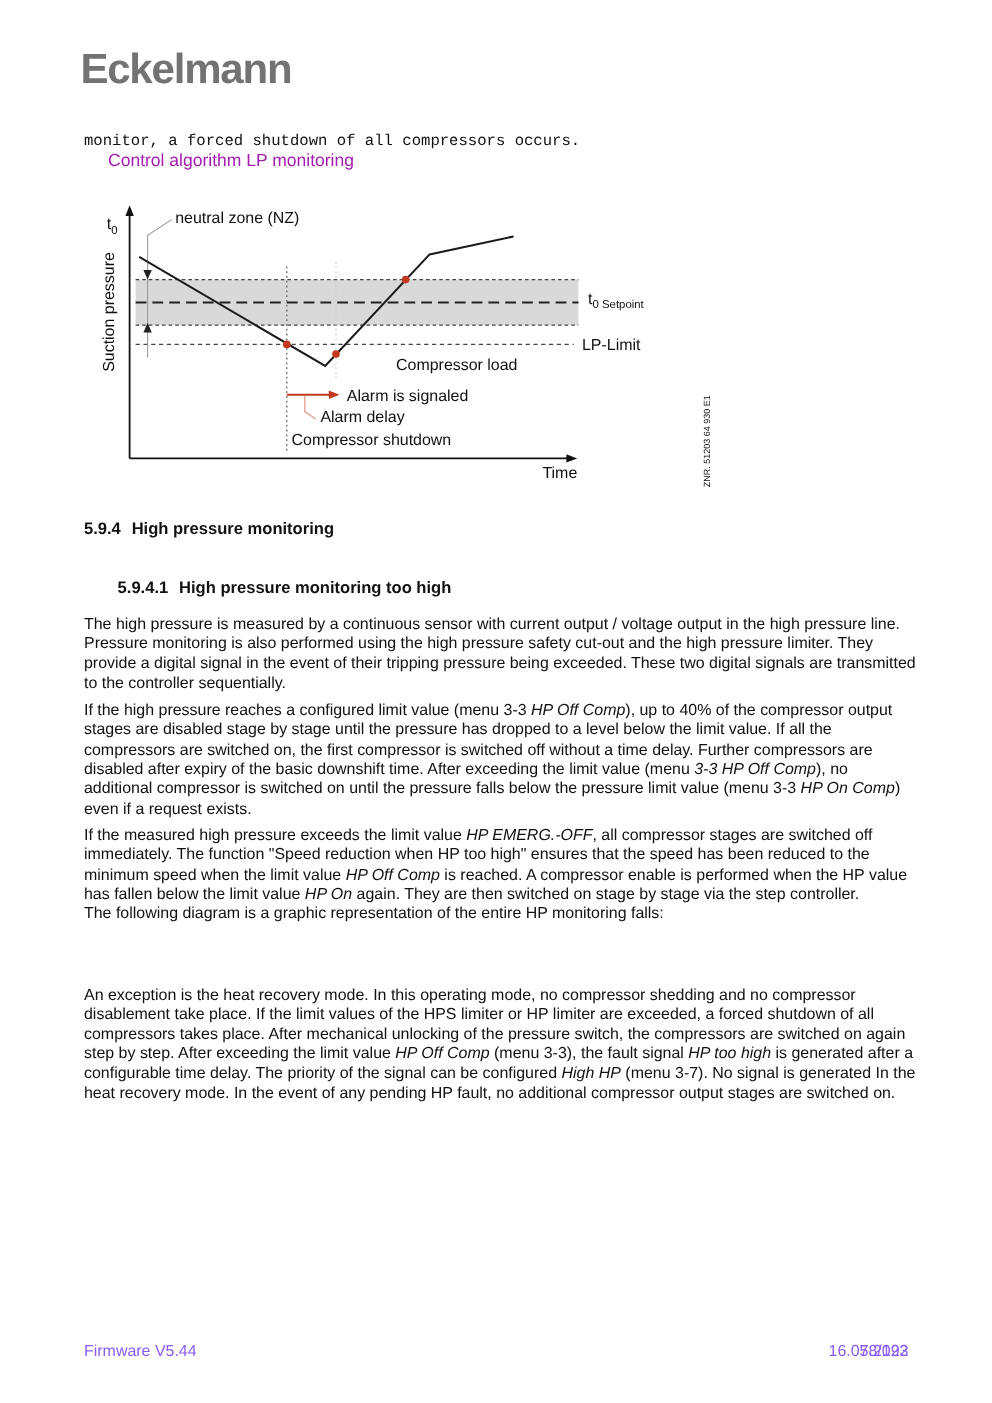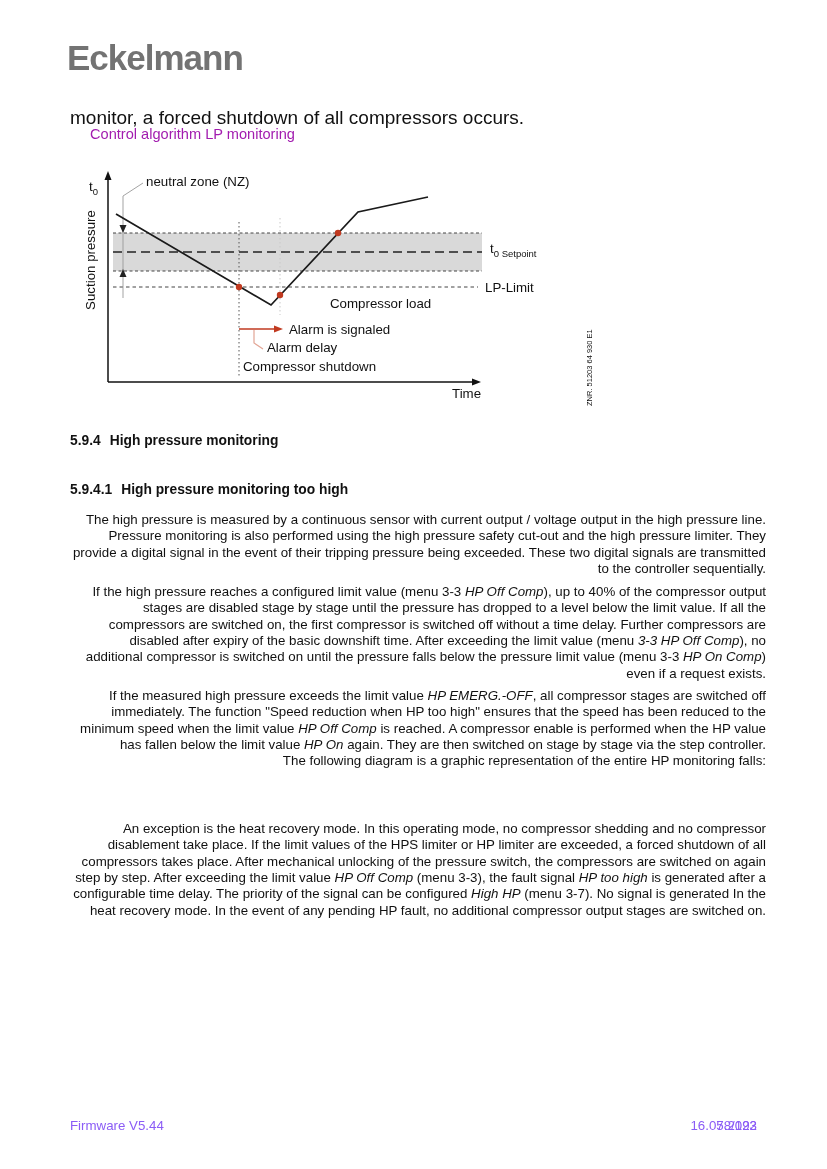--- a/index.html
+++ b/index.html
@@ -4,27 +4,27 @@
 <style>
   html,body{margin:0;padding:0;background:#ffffff;}
   body{
     width:827px;height:1169px;position:relative;overflow:hidden;
     font-family:"Liberation Sans", sans-serif;color:#111;
   }
   .logo{
     position:absolute;top:38px;left:67px;
     font-size:35px;font-weight:bold;letter-spacing:-1px;color:#737373;
   }
-  .introline{position:absolute;top:110px;left:70px;font-size:19px;line-height:16px;}
+  .introline{position:absolute;top:110px;left:70px;font-size:13px;line-height:16px;font-family:Liberation Mono, monospace;}
   .figcaption{position:absolute;top:126px;left:90px;font-size:14.6px;line-height:17px;color:#a21caf;}
   .diagram-wrap{position:absolute;top:160px;left:0;width:770px;height:255px;}
   svg text{font-family:"Liberation Sans", sans-serif;fill:#111;}
   .para{
     position:absolute;left:70px;width:696px;
-    font-size:13.3px;line-height:16.35px;text-align:right;
+    font-size:13.3px;line-height:16.35px;text-align:left;
   }
   .para .ri{font-style:italic;}
   .para .rb{font-weight:bold;}
   .heading{position:absolute;left:70px;font-size:13.8px;font-weight:bold;}
   .heading .hnum{margin-right:9px;}
   .footer{
     position:absolute;top:1118px;left:70px;width:687px;
     font-size:13.3px;color:#8b5cf6;
   }
   .footer .fc{position:absolute;left:4px;right:0;text-align:right;}
@@ -80,21 +80,21 @@
     <text x="243" y="211" font-size="13.3">Compressor shutdown</text>
     <text x="452" y="238" font-size="13.3">Time</text>
     <text transform="translate(592,246) rotate(-90)" font-size="7.5" fill="#555">ZNR. 51203 64 930 E1</text>
   </svg>
 </div>
 
 <div class="heading" style="top:433px;text-align:center;">
   <span class="hnum">5.9.4</span><span>High pressure monitoring</span>
 </div>
 
-<div class="heading" style="top:482px;">
+<div class="heading" style="top:482px;margin-left:28px;">
   <span class="hnum">5.9.4.1</span><span>High pressure monitoring too high</span>
 </div>
 
 <div class="para" style="top:512px;"><span>The high pressure is measured by a continuous sensor with current output / voltage output in the high pressure line. Pressure monitoring is also performed using the high pressure safety cut-out and the high pressure limiter. They provide a digital signal in the event of their tripping pressure being exceeded. These two digital signals are transmitted to the controller sequentially.</span></div>
 
 <div class="para" style="top:584px;"><span>If the high pressure reaches a configured limit value (menu 3-3 </span><span class="ri">HP Off Comp</span><span>), up to 40% of the compressor output stages are disabled stage by stage until the pressure has dropped to a level below the limit value. If all the compressors are switched on, the first compressor is switched off without a time delay. Further compressors are disabled after expiry of the basic downshift time. After exceeding the limit value (menu </span><span class="ri">3-3 HP Off Comp</span><span>), no additional compressor is switched on until the pressure falls below the pressure limit value (menu 3-3 </span><span class="ri">HP On Comp</span><span>) even if a request exists.</span></div>
 
 <div class="para" style="top:688px;">
   <div><span>If the measured high pressure exceeds the limit value </span><span class="ri">HP EMERG.-OFF</span><span>, all compressor stages are switched off immediately. The function "Speed reduction when HP too high" ensures that the speed has been reduced to the minimum speed when the limit value </span><span class="ri">HP Off Comp</span><span> is reached. A compressor enable is performed when the HP value has fallen below the limit value </span><span class="ri">HP On</span><span> again. They are then switched on stage by stage via the step controller.</span></div>
   <div><span>The following diagram is a graphic representation of the entire HP monitoring falls:</span></div>

